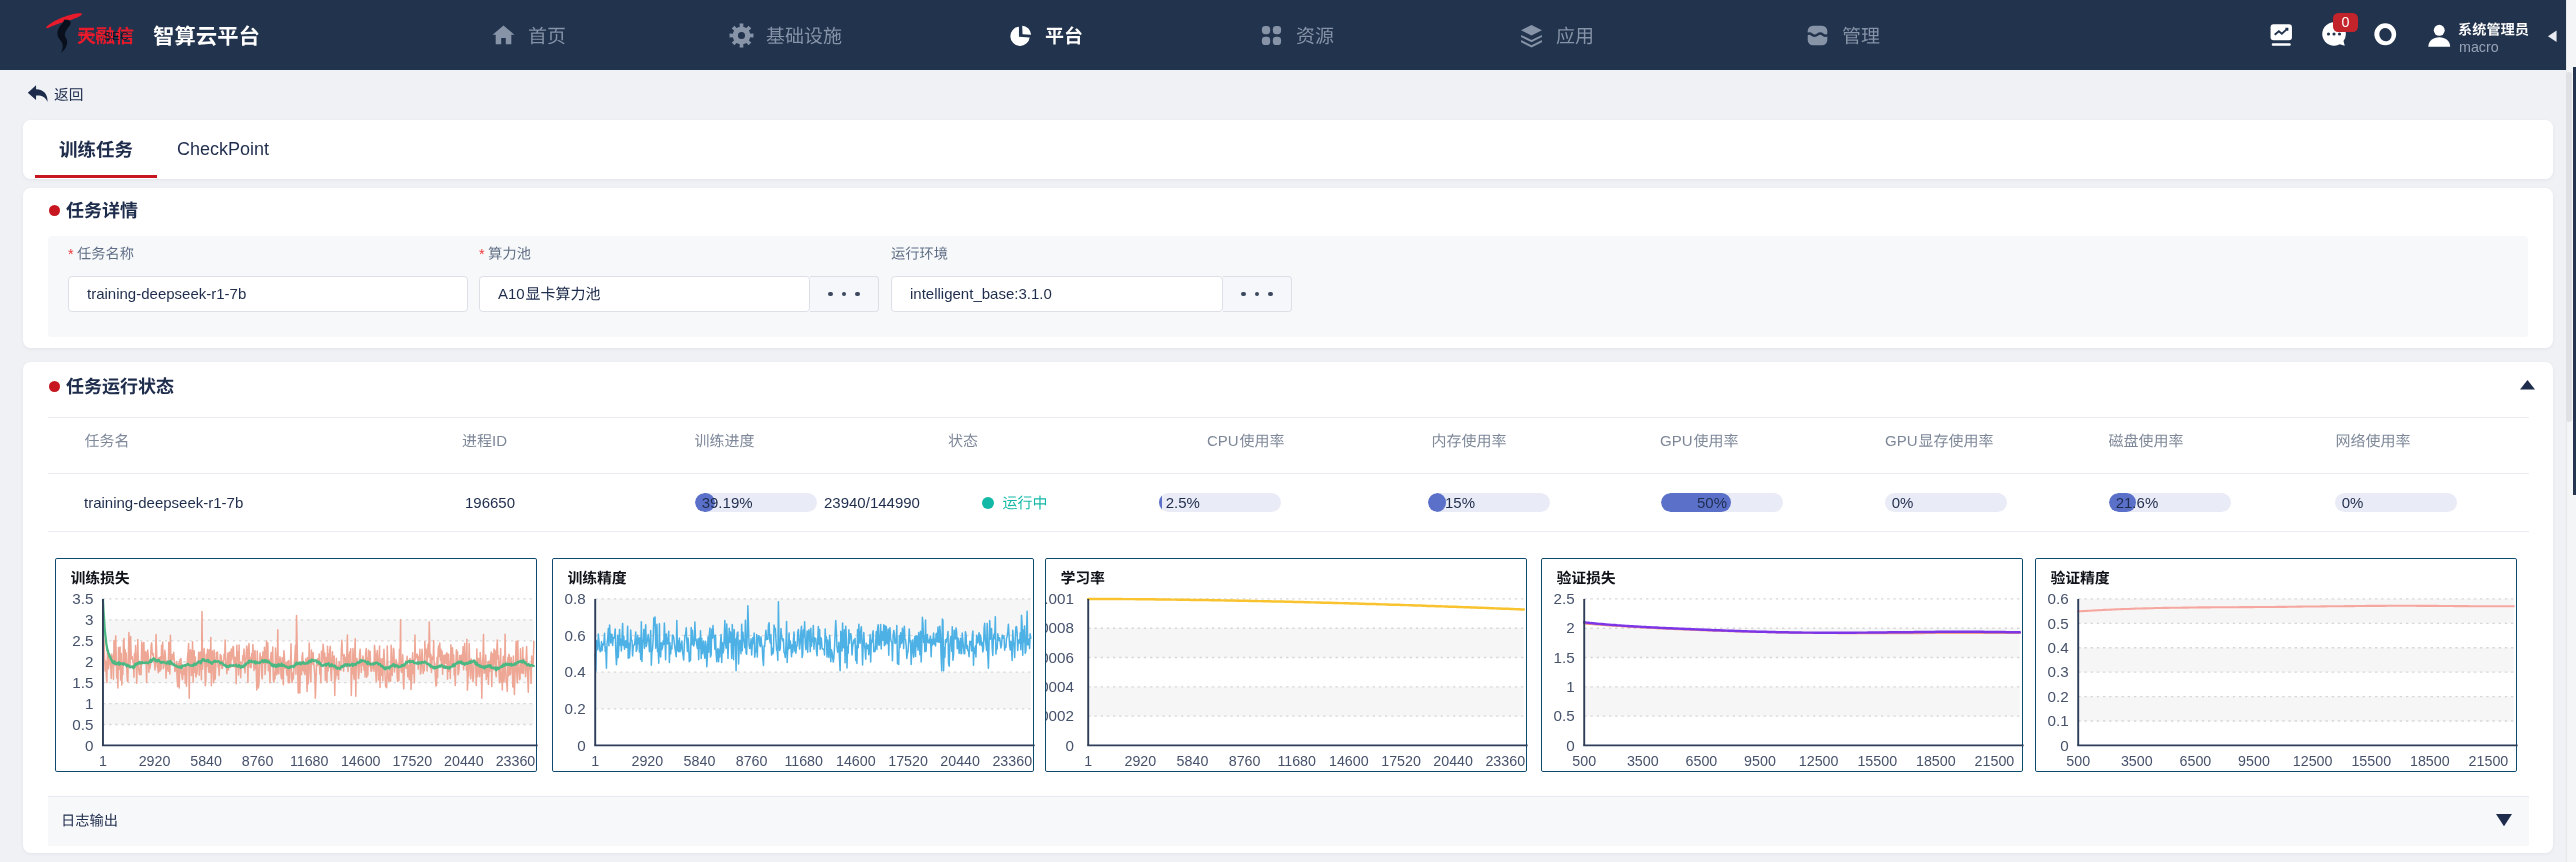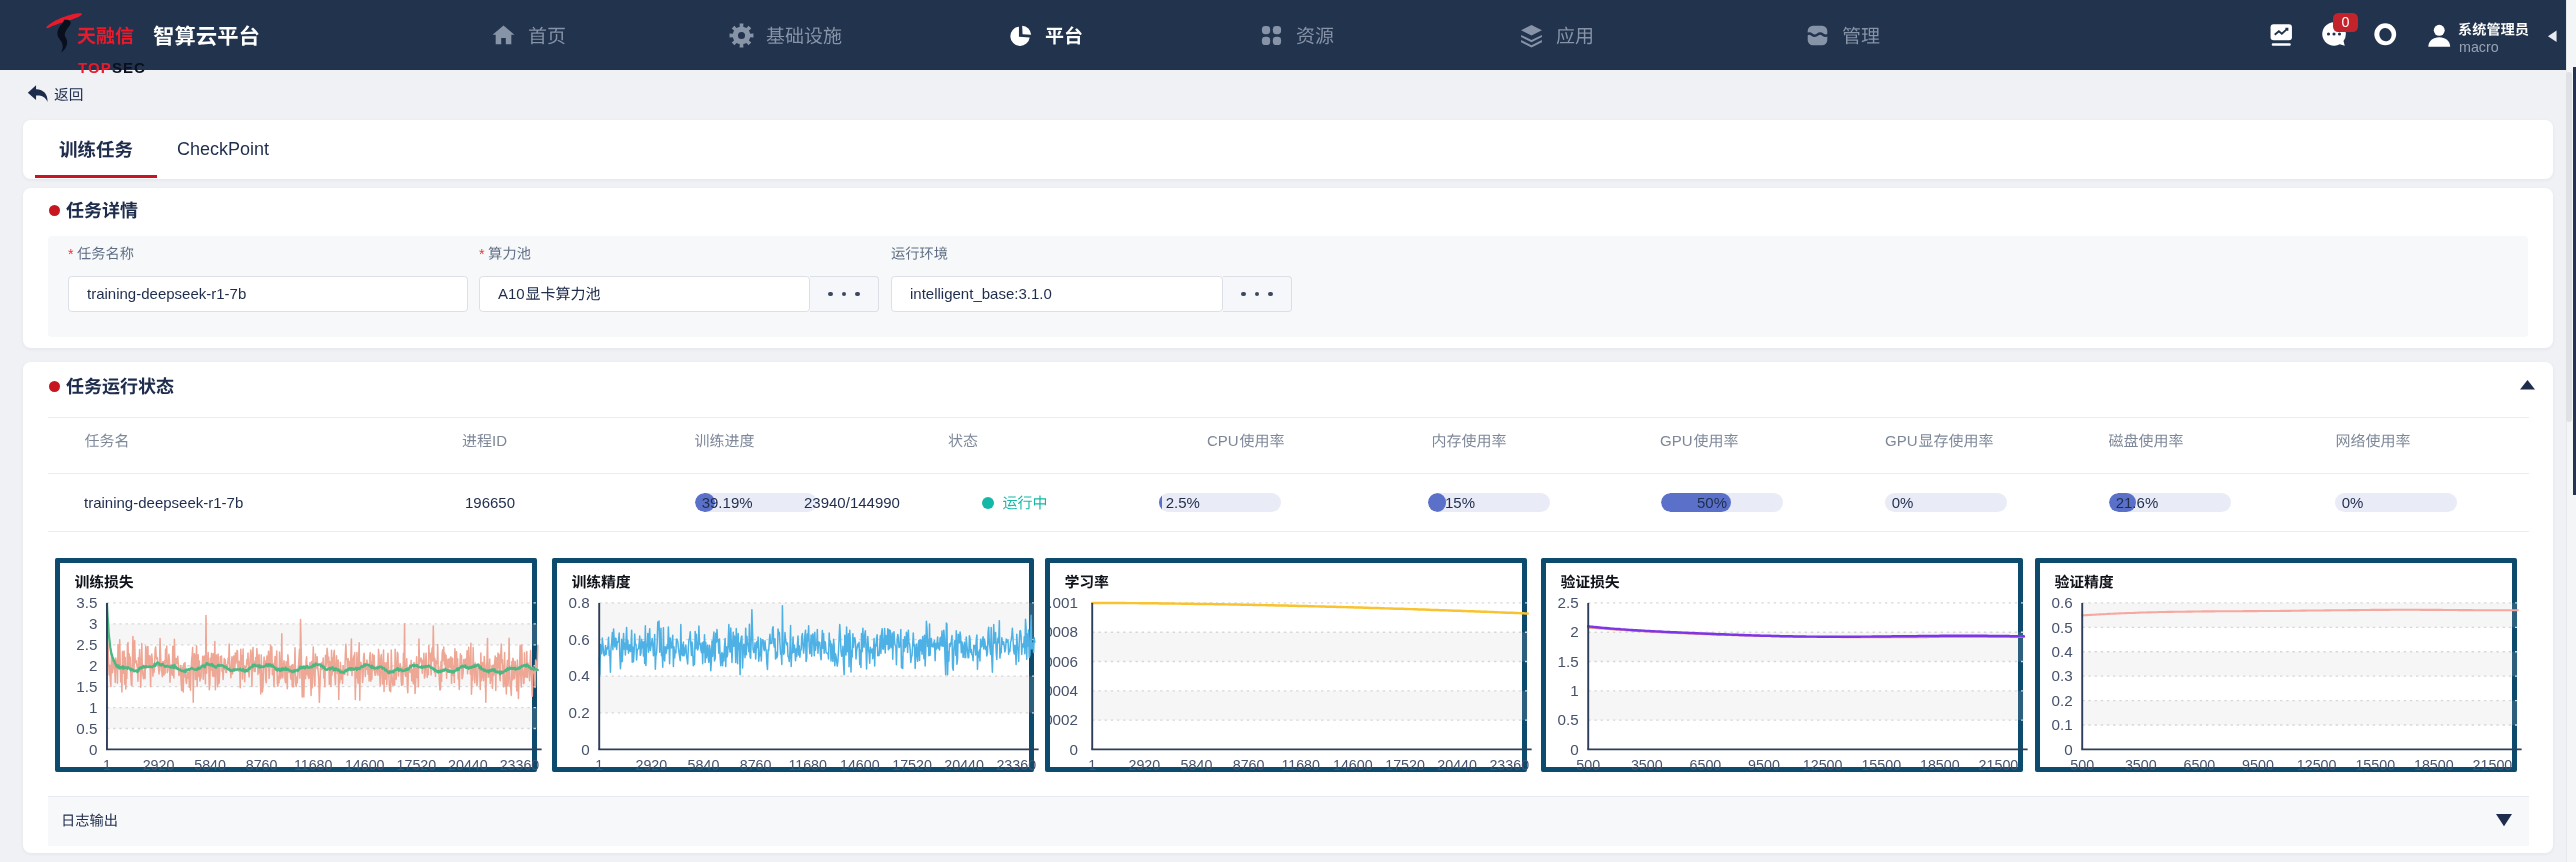--- a/index.html
+++ b/index.html
@@ -5,21 +5,21 @@
 .abs{position:absolute}
 svg.zh{display:inline-block;vertical-align:-0.12em}
 .nav{position:absolute;left:0;top:0;width:2576px;height:70px;background:#22334d}
 .navitem{position:absolute;top:0;height:70px;display:flex;align-items:center;gap:12.4px;font-size:19px}
 .card{position:absolute;background:#fff;border-radius:7.6px;box-shadow:0 1px 3.8px rgba(30,40,80,0.06)}
 .cap{position:absolute;top:493px;width:122px;height:19px;border-radius:9.5px;background:#e9ebf6;overflow:hidden}
 .capf{position:absolute;left:0;top:0;height:19px;border-radius:9.5px;background:#5b70c9}
 .capt{position:absolute;top:0;line-height:19px;font-size:15px;color:#1f2d4d}
 .hdr{position:absolute;top:432px;font-size:15px;color:#7d8798;white-space:nowrap}
 .cell{position:absolute;top:494px;font-size:15px;color:#1f2d4d;white-space:nowrap}
-.chart{position:absolute;top:558px;width:482px;height:214px;background:#fff;border:5px solid #0c4a6e;border-radius:1.9px}
+.chart{position:absolute;top:558px;width:482px;height:214px;background:#fff;border:1px solid #0c4a6e;border-radius:1.9px}
 .inp{position:absolute;top:276px;height:36px;background:#fff;border:1px solid #dcdfe6;border-radius:3.8px;font-size:15px;color:#1f2d4d;line-height:34px;padding-left:18px}
 .ibtn{position:absolute;top:276px;width:69px;height:36px;background:#f5f7fa;border:1px solid #dcdfe6;border-left:none;border-radius:0 3.8px 3.8px 0;display:flex;align-items:center;justify-content:center;gap:8.6px}
 .dot{width:4.8px;height:4.8px;border-radius:50%;background:#3c485e}
 .lbl{position:absolute;top:246px;font-size:14.3px;color:#5f6e85}
 .star{color:#e33;margin-right:3.8px;font-size:14.3px}
 </style></head><body>
 <svg style="position:absolute;width:0;height:0">
     <defs>
       <path id="g8badb" d="M61.7 -76.7L61.7 -4.6L72.8 -4.6L72.8 -76.7ZM81.7 -82.5L81.7 7.7L93.8 7.7L93.8 -82.5ZM7.3 -76C13.5 -71.2 21.6 -64.2 25.3 -59.8L33.2 -68.8C29.2 -73.1 20.7 -79.6 14.7 -84ZM3.2 -54.1L3.2 -42.6L14.9 -42.6L14.9 -11C14.9 -5.6 12.1 -1.9 9.9 0C11.8 1.6 15 5.9 16 8.3C17.7 5.8 20.8 2.8 37.1 -11.8C35.5 -7 33.4 -2.3 30.5 2.1C34 3.4 39.5 6.6 42.3 8.7C52.1 -7.4 53.1 -27.7 53.1 -46.9L53.1 -81.9L41.1 -81.9L41.1 -47C41.1 -35.5 40.7 -24.1 37.6 -13.5C36.2 -15.9 34.5 -20 33.5 -22.9L26.4 -16.7L26.4 -54.1Z"></path>
       <path id="g7ec3b" d="M3.3 -7.5L6.1 4.2C14.6 0.4 25 -4.5 35 -9.2L33 -18.1C21.8 -14 10.6 -9.9 3.3 -7.5ZM76.6 -18.6C80.3 -11.4 85 -1.9 87.1 3.8L97.2 -1.4C94.8 -6.9 89.8 -16.2 86 -22.9ZM45.4 -23.1C42.8 -16.3 37.4 -7.4 31.9 -1.8C34.3 -0.3 38.1 2.6 40.2 4.6C46.3 -1.7 52.2 -11.4 56.3 -20ZM6.1 -41.3C7.5 -42 9.7 -42.6 17 -43.5C14.2 -38.8 11.7 -35.2 10.4 -33.6C7.7 -30 5.7 -27.8 3.3 -27.2C4.4 -24.5 6.1 -19.8 6.8 -17.4L6.8 -16.9L6.9 -17C9.3 -18.4 13.2 -19.8 35 -24.5C34.8 -26.9 34.8 -31.5 35.1 -34.6L21.5 -32C27.2 -39.9 32.7 -49.1 37 -57.9L27.2 -63.6C25.8 -60.2 24.2 -56.8 22.5 -53.5L15.8 -53C20.8 -61.3 25.5 -71.6 28.6 -81L17.5 -86C14.9 -74.2 9.4 -61.4 7.5 -58.2C5.7 -54.9 4.2 -52.7 2.2 -52.2C3.5 -49.1 5.4 -43.6 6 -41.3L6.1 -41.6ZM38.6 -56.8L38.6 -45.8L44.3 -45.8L43.8 -44.5C41.8 -39.4 40.2 -36.3 38 -35.6C39.2 -32.8 41.1 -27.6 41.6 -25.5C42.5 -26.5 46.7 -27.1 51 -27.1L61.8 -27.1L61.8 -3.8C61.8 -2.5 61.4 -2.1 60 -2.1C58.7 -2.1 54.1 -2 50 -2.2C51.4 0.9 52.9 5.5 53.3 8.6C60.2 8.6 65.3 8.4 68.8 6.7C72.4 4.9 73.4 2 73.4 -3.6L73.4 -27.1L92.1 -27.1L92.1 -37.9L73.4 -37.9L73.4 -56.8L59.1 -56.8L61.2 -63.8L93.5 -63.8L93.5 -74.8L64.1 -74.8L66.2 -84L54.5 -85.5C54 -82 53.3 -78.4 52.5 -74.8L37 -74.8L37 -63.8L49.9 -63.8L47.9 -56.8ZM52.2 -37.9L55.3 -45.8L61.8 -45.8L61.8 -37.9Z"></path>
@@ -105,21 +105,21 @@
 <div class="nav"></div>
 <svg class="abs" style="left:45px;top:12.4px" width="91" height="46" viewBox="0 0 96 48">
 <path d="M1 16 C10 6 36 -1 39 1.5 C40 3 34 6 26 8.5 C17 11 6 15 3 17 Z" fill="#e81b2c"></path>
 <path d="M20 8 C26 7 29 10 26 14 C23 18 19 23 22 27 C25 32 23 38 17 43 C20 36 19 33 15 28 C11 22 14 16 18 12 C19.5 10.5 20 9 20 8 Z" fill="#0a0f1e"></path>
 </svg>
 <div class="abs" style="left:77px;top:26px"><svg class="zh" style="width:57px;height:19px;fill:#e81b2c;" viewBox="0 -88 300 100">
       <use href="#g5929b" x="0"></use>
       <use href="#g878db" x="100"></use>
       <use href="#g4fe1b" x="200"></use>
     </svg></div>
-<div class="abs" style="left:78px;top:59px;font-size:15px;font-weight:bold;letter-spacing:1.1px"><span style="color:#e81b2c">TOP</span><span style="color:#0a0f1e">SEC</span></div>
+<div class="abs" style="left:78px;top:30px;font-size:11px;font-weight:normal;letter-spacing:1.1px"><span style="color:#e81b2c">TOP</span><span style="color:#0a0f1e">SEC</span></div>
 <div class="abs" style="left:153px;top:25px"><svg class="zh" style="width:107px;height:21.4px;fill:#ffffff;" viewBox="0 -88 500 100">
       <use href="#g667ab" x="0"></use>
       <use href="#g7b97b" x="100"></use>
       <use href="#g4e91b" x="200"></use>
       <use href="#g5e73b" x="300"></use>
       <use href="#g53f0b" x="400"></use>
     </svg></div>
 <div class="navitem" style="left:491px">
     <svg width="25" height="25" viewBox="0 0 24 24" fill="#8794a8">
       <path d="M12 2.5 22.5 11.2h-3v9.3h-5.3v-6h-4.4v6H4.5v-9.3h-3Z"></path>
@@ -346,21 +346,21 @@
       <use href="#g7528" x="300"></use>
       <use href="#g7387" x="400"></use>
     </svg></div>
 <div class="abs" style="left:48px;top:473px;width:2481px;height:1px;background:#ebedf2"></div>
 <div class="cell" style="left:84px">training-deepseek-r1-7b</div>
 <div class="cell" style="left:465px">196650</div>
 <div class="cap" style="left:695px">
     <div class="capf" style="width:20px"></div>
     <div class="capt" style="left:6.7px">39.19%</div>
   </div>
-<div class="cell" style="left:804px">23940/144990</div>
+<div class="cell" style="left:824px">23940/144990</div>
 <div class="abs" style="left:982px;top:497px;width:12.4px;height:12.4px;border-radius:50%;background:#13b8a6"></div>
 <div class="cell" style="left:1002px;color:#13b8a6"><svg class="zh" style="width:46px;height:15px;fill:#13b8a6;" viewBox="0 -88 300 100">
       <use href="#g8fd0" x="0"></use>
       <use href="#g884c" x="100"></use>
       <use href="#g4e2d" x="200"></use>
     </svg></div>
 <div class="cap" style="left:1159px">
     <div class="capf" style="width:2.9px"></div>
     <div class="capt" style="left:6.7px">2.5%</div>
   </div>

